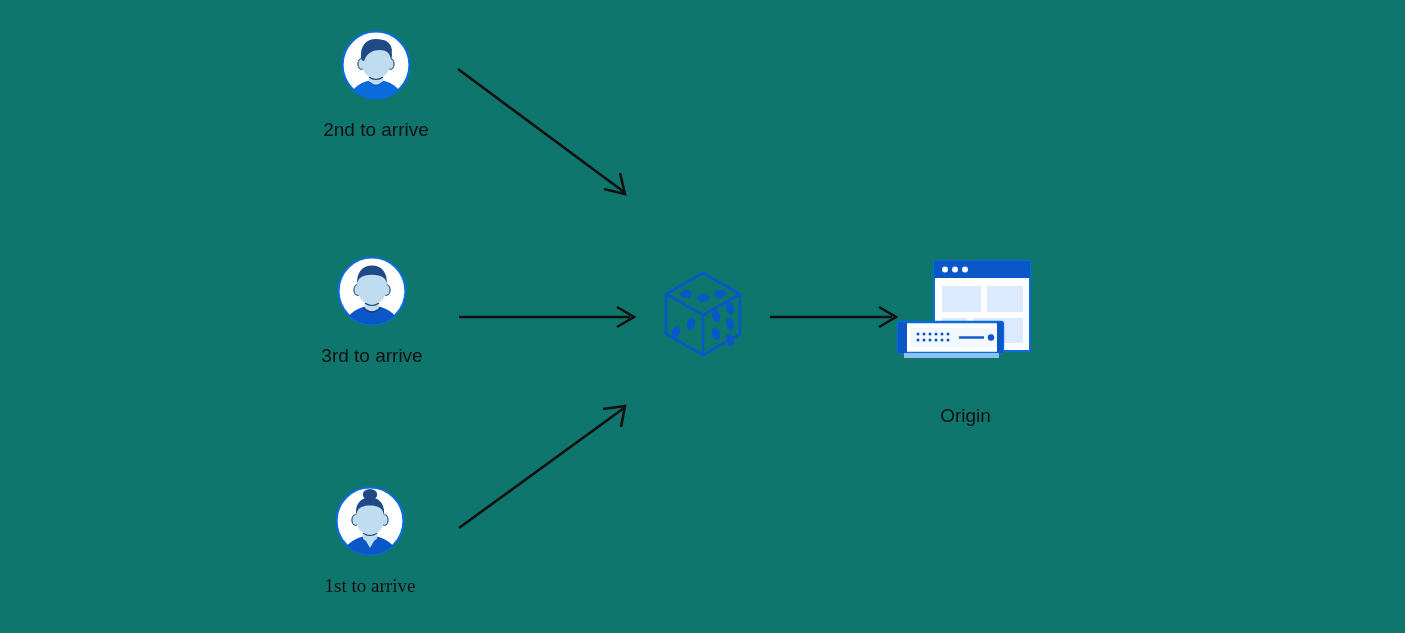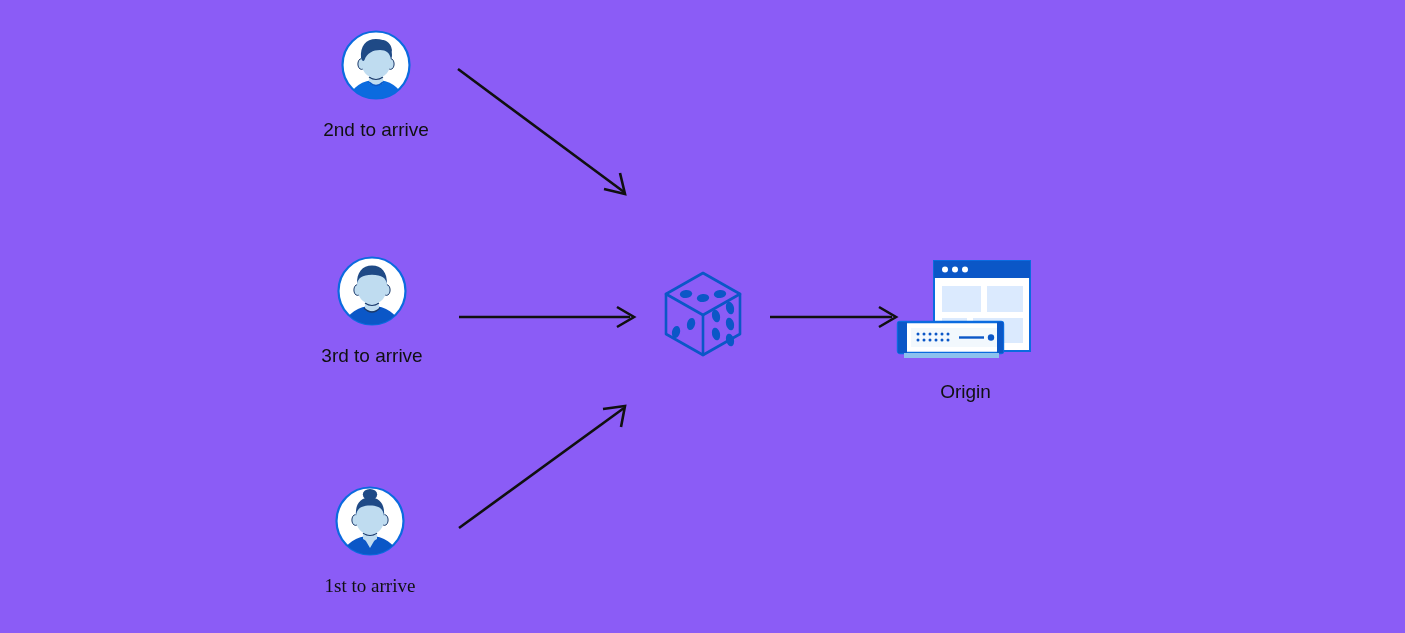--- a/index.html
+++ b/index.html
@@ -9,21 +9,21 @@
     background: #ffffff;
   }
   body {
     font-family: "Liberation Sans", sans-serif;
     -webkit-font-smoothing: antialiased;
   }
   #canvas {
     position: relative;
     width: 1405px;
     height: 633px;
-    background: #8b5cf6;
+    background: #0f766e;
     overflow: hidden;
   }
   .node {
     position: absolute;
     display: flex;
     flex-direction: column;
     align-items: center;
   }
   .node-label {
     font-size: 19px;
@@ -189,21 +189,21 @@
           <ellipse cx="72" cy="40" rx="4" ry="6.4" transform="rotate(-14 72 40)"></ellipse>
           <ellipse cx="58" cy="48" rx="4" ry="6.4" transform="rotate(-14 58 48)"></ellipse>
           <ellipse cx="72" cy="56" rx="4" ry="6.4" transform="rotate(-14 72 56)"></ellipse>
           <ellipse cx="58" cy="66" rx="4" ry="6.4" transform="rotate(-14 58 66)"></ellipse>
           <ellipse cx="72" cy="72" rx="4" ry="6.4" transform="rotate(-14 72 72)"></ellipse>
         </g>
       </svg>
     </span>
   </div>
 
-  <div class="node" style="left:893px; top:258px; width:145px;">
+  <div class="node" style="left:893px; top:258px; width:145px;gap:24px;">
     <span class="icon-wrap">
       <svg width="145" height="108" viewBox="0 0 145 108" xmlns="http://www.w3.org/2000/svg">
 
         <g>
           <rect x="41" y="3" width="96" height="90" fill="#ffffff" stroke="#0b6bdf" stroke-width="2"></rect>
           <rect x="41" y="3" width="96" height="17" fill="#0b57c7"></rect>
           <circle cx="52" cy="11.5" r="3" fill="#ffffff"></circle>
           <circle cx="62" cy="11.5" r="3" fill="#ffffff"></circle>
           <circle cx="72" cy="11.5" r="3" fill="#ffffff"></circle>
           <rect x="49" y="28" width="39" height="26" fill="#dbeafe"></rect>

